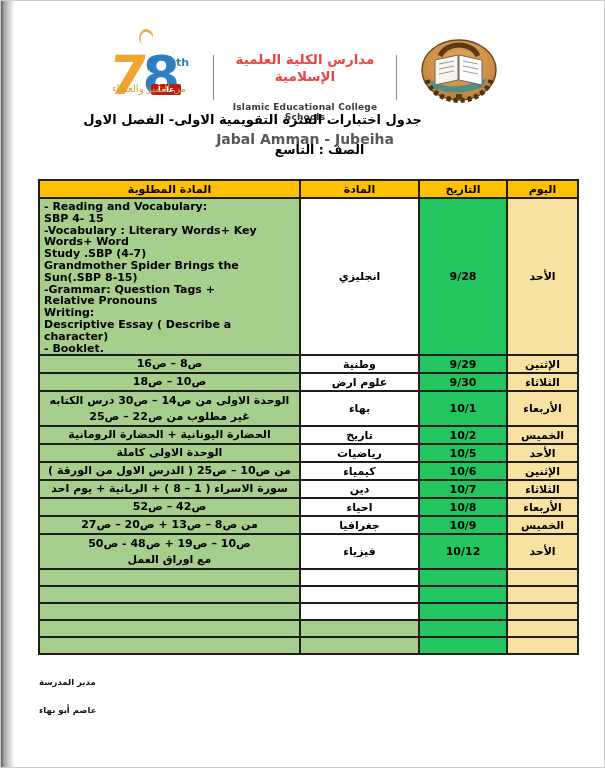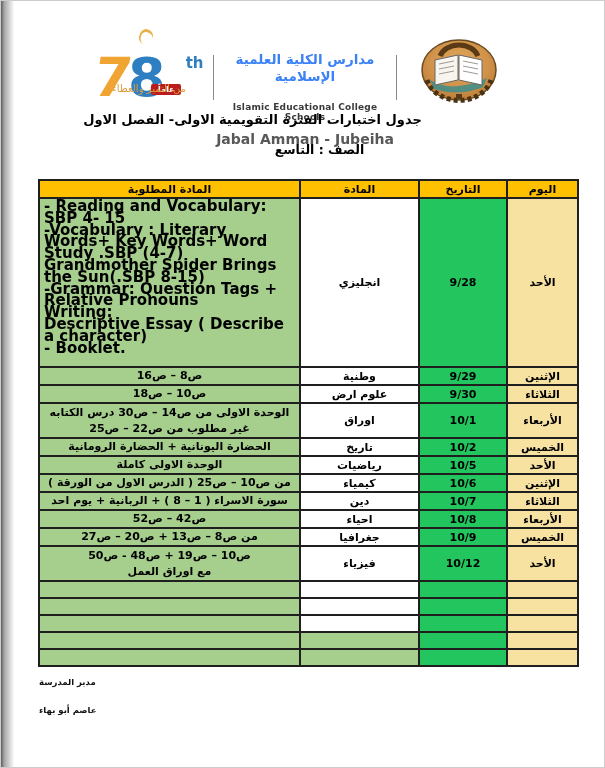--- a/index.html
+++ b/index.html
@@ -7,31 +7,31 @@
   body{font-family:"DejaVu Sans",sans-serif;}
   .page{position:relative;width:605px;height:768px;background:#ffffff;
         border:1px solid #cdcdcd;overflow:hidden;margin:0 auto;}
   .edge-left{position:absolute;left:0;top:0;width:14px;height:768px;
         background:linear-gradient(to right,#5f5f5f 0%,#a9a9a9 25%,#ffffff 95%);}
   
   .logo78{position:absolute;left:86px;top:34px;width:124px;height:76px;text-align:center;}
   .digits{font-size:54px;line-height:56px;font-weight:bold;letter-spacing:-4px;}
   .digit-7{color:#F0A432;display:inline-block;transform:skewX(-8deg);}
   .digit-8{color:#2E7FC1;}
-  .digit-th{font-size:15px;font-weight:bold;color:#2E7FC1;vertical-align:28px;letter-spacing:0;padding-left:24px;}
+  .digit-th{font-size:11px;font-weight:bold;color:#2E7FC1;vertical-align:28px;letter-spacing:0;}
   .wheat{position:absolute;left:52px;top:-6px;width:14px;height:16px;border-radius:50% 50% 0 50%;
          border-top:3px solid #E8B24A;border-left:2px solid #E8B24A;transform:rotate(18deg);}
   .ribbon{position:absolute;left:64px;top:49px;background:#b91c1c;color:#ffffff;
           font-size:8px;font-weight:bold;padding:1px 7px;border-radius:2px;direction:rtl;}
   .tagline{position:absolute;left:0;top:48px;width:124px;color:#DD9E3E;
            font-size:10px;font-weight:normal;direction:rtl;}
   .vbar{position:absolute;top:54px;width:1px;height:45px;background:#8a8a8a;}
   .vbar.l{left:212px;} .vbar.r{left:395px;}
   .school-block{position:absolute;left:215px;top:50px;width:178px;text-align:center;}
-  .ar-name{font-size:13.5px;font-weight:bold;color:#3b82f6;direction:rtl;line-height:17px;}
+  .ar-name{font-size:13.5px;font-weight:bold;color:#ef4444;direction:rtl;line-height:17px;}
   .en-name{font-size:9px;font-weight:bold;color:#3a3a3a;margin-top:17px;letter-spacing:.2px;}
   .location{font-size:14px;font-weight:bold;color:#585858;margin-top:9px;}
   .emblem{position:absolute;left:419px;top:37px;width:78px;height:65px;}
   
   .doc-title{position:absolute;left:0;top:111px;width:503px;text-align:center;
              font-size:13px;font-weight:bold;color:#000;direction:rtl;}
   .class-line{position:absolute;left:0;top:141px;width:605px;text-align:center;
               font-size:12.5px;font-weight:bold;color:#000;direction:rtl;margin-left:16px;}
   
   table.sched{position:absolute;left:37px;top:178px;width:539px;border-collapse:collapse;
@@ -40,22 +40,22 @@
               font-size:11px;font-weight:bold;color:#000;text-align:center;vertical-align:middle;
               overflow:hidden;}
   tr.h-head{height:18px;} tr.h-big{height:119px;} tr.h-std{height:18px;}
   tr.h-2l{height:35px;}  tr.h-empty{height:17px;}
   th.hdr{background:#FFC000;}
   td.c-day{background:#F8E2A2;}
   td.c-date{background:#22c55e;}
   td.c-subj{background:#ffffff;}
   td.c-subj.green{background:#A6CE8D;}
   td.c-mat{background:#A6CE8D;white-space:pre-line;line-height:16px;}
-  td.c-mat.en{direction:ltr;text-align:left;font-size:15px;line-height:11.8px;
-              vertical-align:top;padding:2px 2px 12px 4px;white-space:pre-line;}
+  td.c-mat.en{direction:ltr;text-align:left;font-size:11px;line-height:11.8px;
+              vertical-align:top;padding:2px 2px 0 4px;white-space:pre-line;}
   td.top{vertical-align:top;padding-top:1px;margin-top:17px;}
   
   .principal-label{position:absolute;left:38px;top:676px;font-size:8.5px;font-weight:bold;
                    color:#111;direction:rtl;}
   .principal-name{position:absolute;left:38px;top:704px;font-size:8.5px;font-weight:bold;
                   color:#111;direction:rtl;}
 </style>
 </head>
 <body>
 
@@ -137,21 +137,21 @@
     </tr>
     <tr class="h-std">
       <td class="c-day">الثلاثاء</td>
       <td class="c-date">9/30</td>
       <td class="c-subj">علوم ارض</td>
       <td class="c-mat">ص10 – ص18</td>
     </tr>
     <tr class="h-2l">
       <td class="c-day">الأربعاء</td>
       <td class="c-date">10/1</td>
-      <td class="c-subj">اوراق</td>
+      <td class="c-subj">بهاء</td>
       <td class="c-mat">الوحدة الاولى من ص14 – ص30 درس الكتابه
 غير مطلوب من ص22 – ص25</td>
     </tr>
     <tr class="h-std">
       <td class="c-day">الخميس</td>
       <td class="c-date">10/2</td>
       <td class="c-subj">تاريخ</td>
       <td class="c-mat">الحضارة اليونانية + الحضارة الرومانية</td>
     </tr>
     <tr class="h-std">

